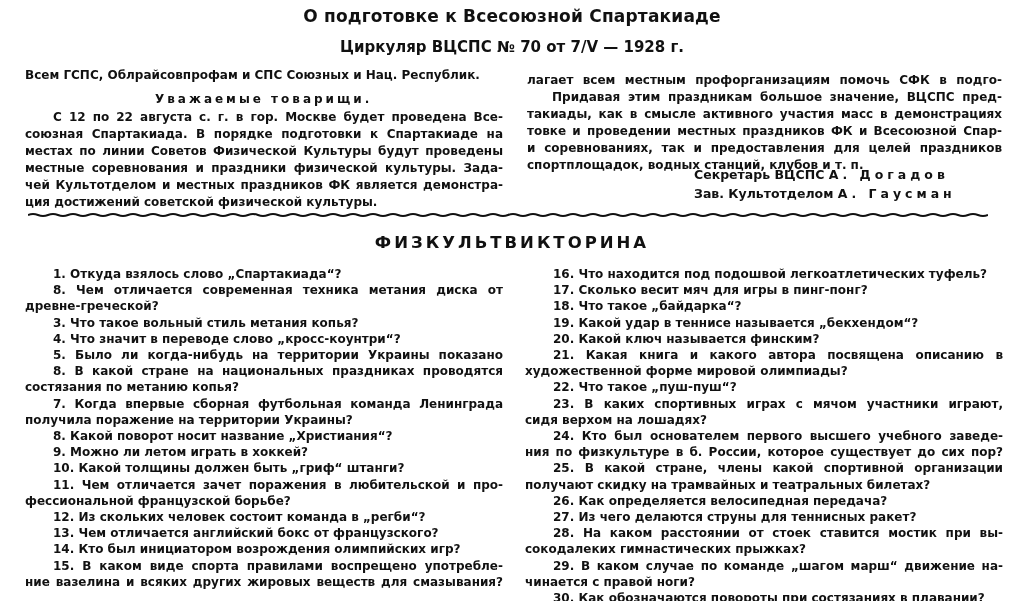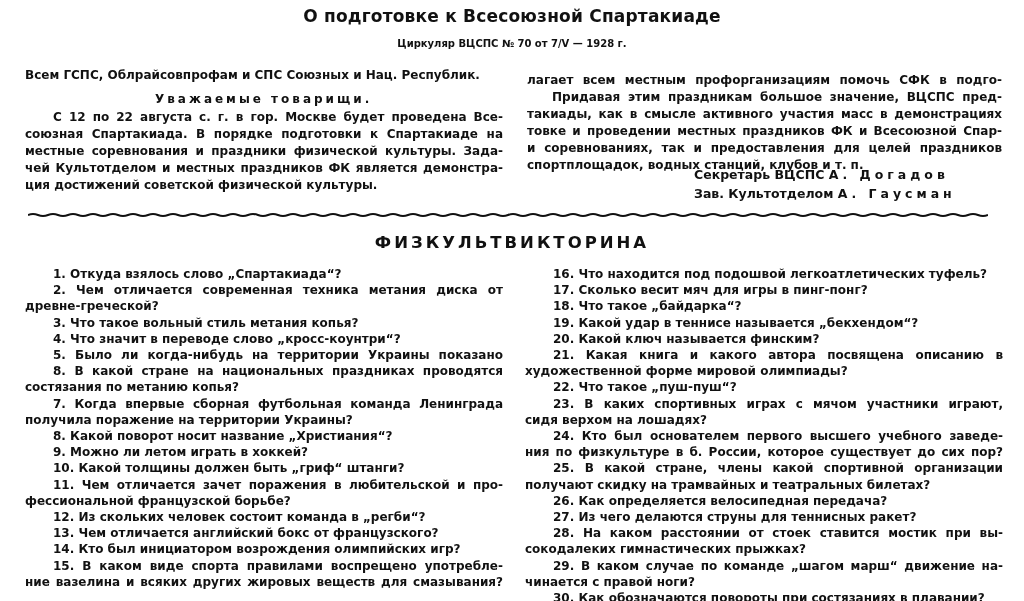--- a/index.html
+++ b/index.html
@@ -2,21 +2,21 @@
 <html><head>
 <meta charset="utf-8">
 <style>
   html, body { margin: 0; padding: 0; background: #ffffff; }
   body {
     width: 1024px; height: 601px; overflow: hidden; position: relative;
     font-family: "DejaVu Sans", sans-serif; color: #111; font-weight: bold;
   }
   .abs { position: absolute; white-space: nowrap; }
   .title { left: 0; width: 1024px; top: 6px; text-align: center; font-size: 17px; letter-spacing: 0.2px; }
-  .subtitle { left: 0; width: 1024px; top: 38px; text-align: center; font-size: 10px; }
+  .subtitle { left: 0; width: 1024px; top: 38px; text-align: center; font-size: 15px; }
   .addr { left: 25px; top: 68px; font-size: 12px; }
   .greet { left: 155px; top: 92px; font-size: 12px; letter-spacing: 3px; }
   .para { font-size: 12px; line-height: 17px; white-space: normal; text-align: justify; }
   .para .ln { display: block; white-space: nowrap; text-align-last: justify; }
   .para .ln.last { text-align-last: left; }
   .left-para { left: 25px; top: 109px; width: 478px; }
   .left-para .ln.first { padding-left: 28px; }
   .right-para { left: 527px; top: 72px; width: 475px; }
   .right-para .ln.first { padding-left: 25px; }
   .sign1 { left: 694px; top: 167px; font-size: 12.5px; }
@@ -36,20 +36,21 @@
 
 <div class="abs title">О подготовке к Всесоюзной Спартакиаде</div>
 <div class="abs subtitle">Циркуляр ВЦСПС № 70 от 7/V — 1928 г.</div>
 
 <div class="abs addr">Всем ГСПС, Облрайсовпрофам и СПС Союзных и Нац. Республик.</div>
 <div class="abs greet">Уважаемые товарищи.</div>
 
 <div class="abs para left-para">
   <span class="ln first">С 12 по 22 августа с. г. в гор. Москве будет проведена Все-</span>
   <span class="ln">союзная Спартакиада. В порядке подготовки к Спартакиаде на</span>
+  <span class="ln">местах по линии Советов Физической Культуры будут проведены</span>
   <span class="ln">местные соревнования и праздники физической культуры. Зада-</span>
   <span class="ln">чей Культотделом и местных праздников ФК является демонстра-</span>
   <span class="ln last">ция достижений советской физической культуры.</span>
 </div>
 
 <div class="abs para right-para">
   <span class="ln">лагает всем местным профорганизациям помочь СФК в подго-</span>
   <span class="ln first">Придавая этим праздникам большое значение, ВЦСПС пред-</span>
   <span class="ln">такиады, как в смысле активного участия масс в демонстрациях</span>
   <span class="ln">товке и проведении местных праздников ФК и Всесоюзной Спар-</span>
@@ -67,21 +68,21 @@
 </div>
 
 <svg class="abs sep" viewBox="0 0 960 6" preserveAspectRatio="none">
   <path d="M0 3 Q 5 1 10 3 T 20 3 T 30 3 T 40 3 T 50 3 T 60 3 T 70 3 T 80 3 T 90 3 T 100 3 T 110 3 T 120 3 T 130 3 T 140 3 T 150 3 T 160 3 T 170 3 T 180 3 T 190 3 T 200 3 T 210 3 T 220 3 T 230 3 T 240 3 T 250 3 T 260 3 T 270 3 T 280 3 T 290 3 T 300 3 T 310 3 T 320 3 T 330 3 T 340 3 T 350 3 T 360 3 T 370 3 T 380 3 T 390 3 T 400 3 T 410 3 T 420 3 T 430 3 T 440 3 T 450 3 T 460 3 T 470 3 T 480 3 T 490 3 T 500 3 T 510 3 T 520 3 T 530 3 T 540 3 T 550 3 T 560 3 T 570 3 T 580 3 T 590 3 T 600 3 T 610 3 T 620 3 T 630 3 T 640 3 T 650 3 T 660 3 T 670 3 T 680 3 T 690 3 T 700 3 T 710 3 T 720 3 T 730 3 T 740 3 T 750 3 T 760 3 T 770 3 T 780 3 T 790 3 T 800 3 T 810 3 T 820 3 T 830 3 T 840 3 T 850 3 T 860 3 T 870 3 T 880 3 T 890 3 T 900 3 T 910 3 T 920 3 T 930 3 T 940 3 T 950 3 T 960 3" fill="none" stroke="#111" stroke-width="2"></path>
 </svg>
 
 <div class="abs quiz-title">ФИЗКУЛЬТВИКТОРИНА</div>
 
 <div class="abs qcol qcol-left">
   <span class="q ind">1. Откуда взялось слово „Спартакиада“?</span>
-  <span class="q ind just">2. Чем отличается современная техника метания диска от</span>
+  <span class="q ind just">8. Чем отличается современная техника метания диска от</span>
   <span class="q">древне-греческой?</span>
   <span class="q ind">3. Что такое вольный стиль метания копья?</span>
   <span class="q ind">4. Что значит в переводе слово „кросс-коунтри“?</span>
   <span class="q ind just">5. Было ли когда-нибудь на территории Украины показано</span>
   <span class="q ind just">8. В какой стране на национальных праздниках проводятся</span>
   <span class="q">состязания по метанию копья?</span>
   <span class="q ind just">7. Когда впервые сборная футбольная команда Ленинграда</span>
   <span class="q">получила поражение на территории Украины?</span>
   <span class="q ind">8. Какой поворот носит название „Христиания“?</span>
   <span class="q ind">9. Можно ли летом играть в хоккей?</span>

